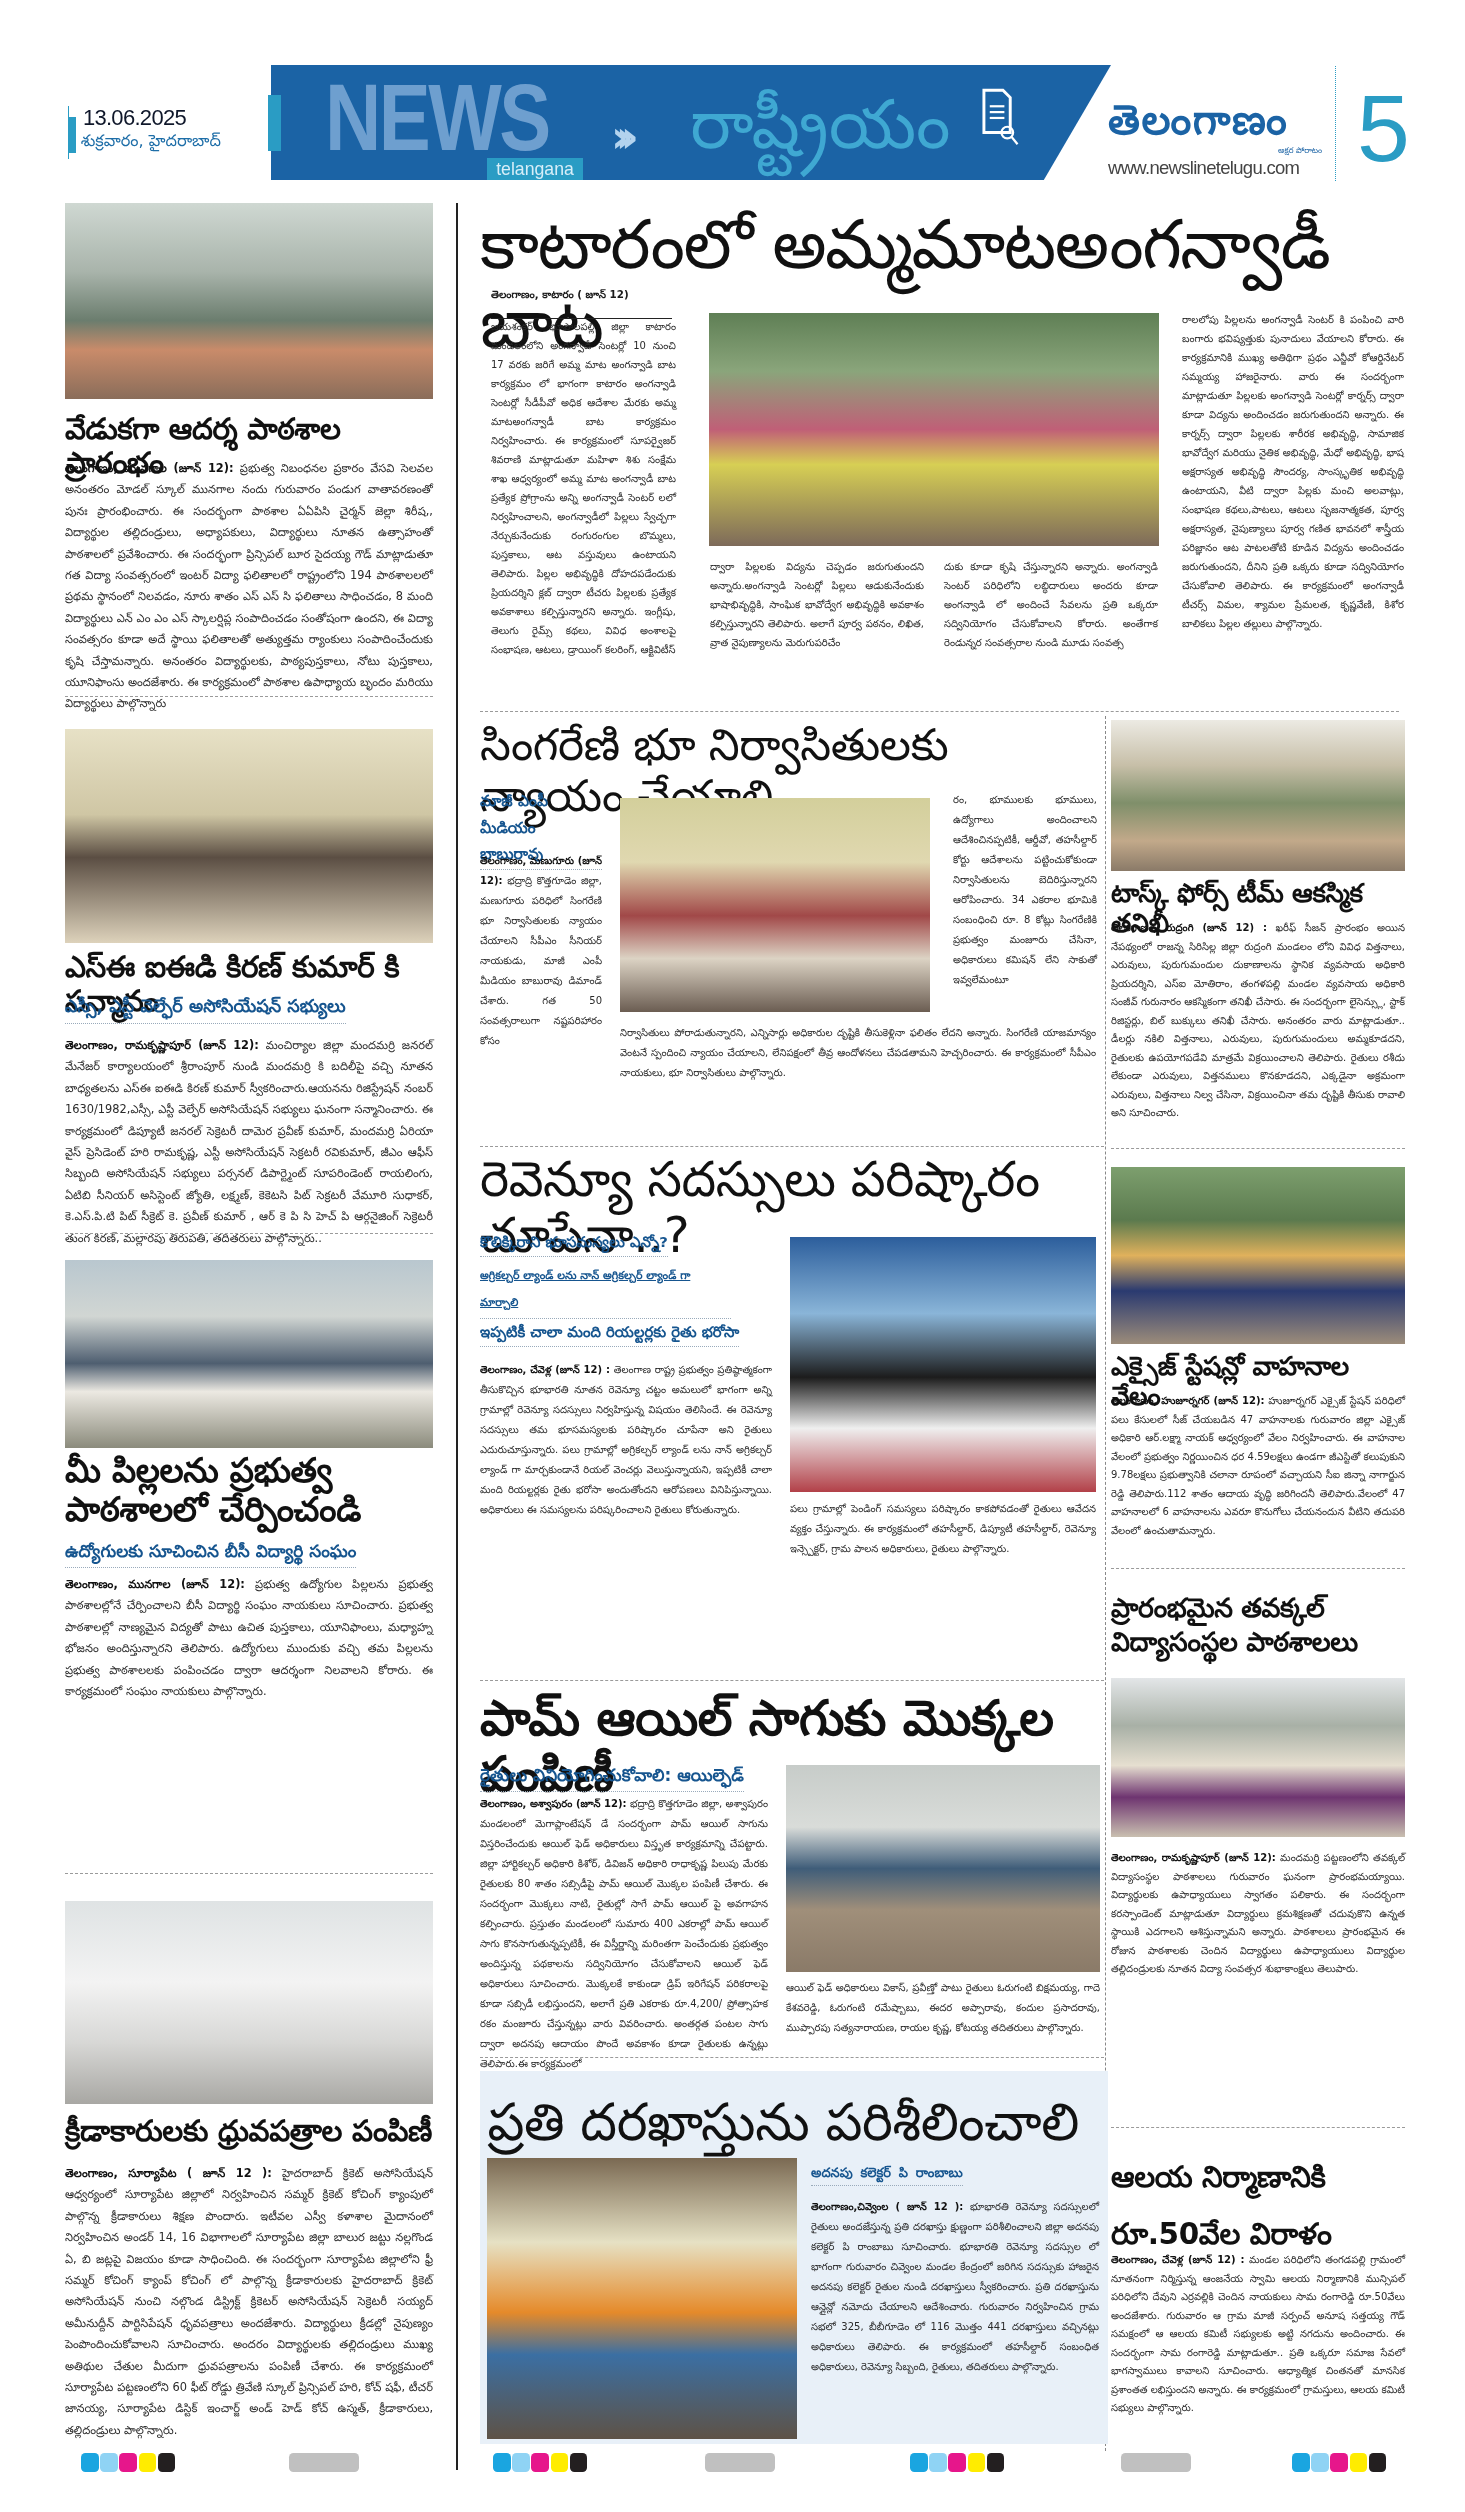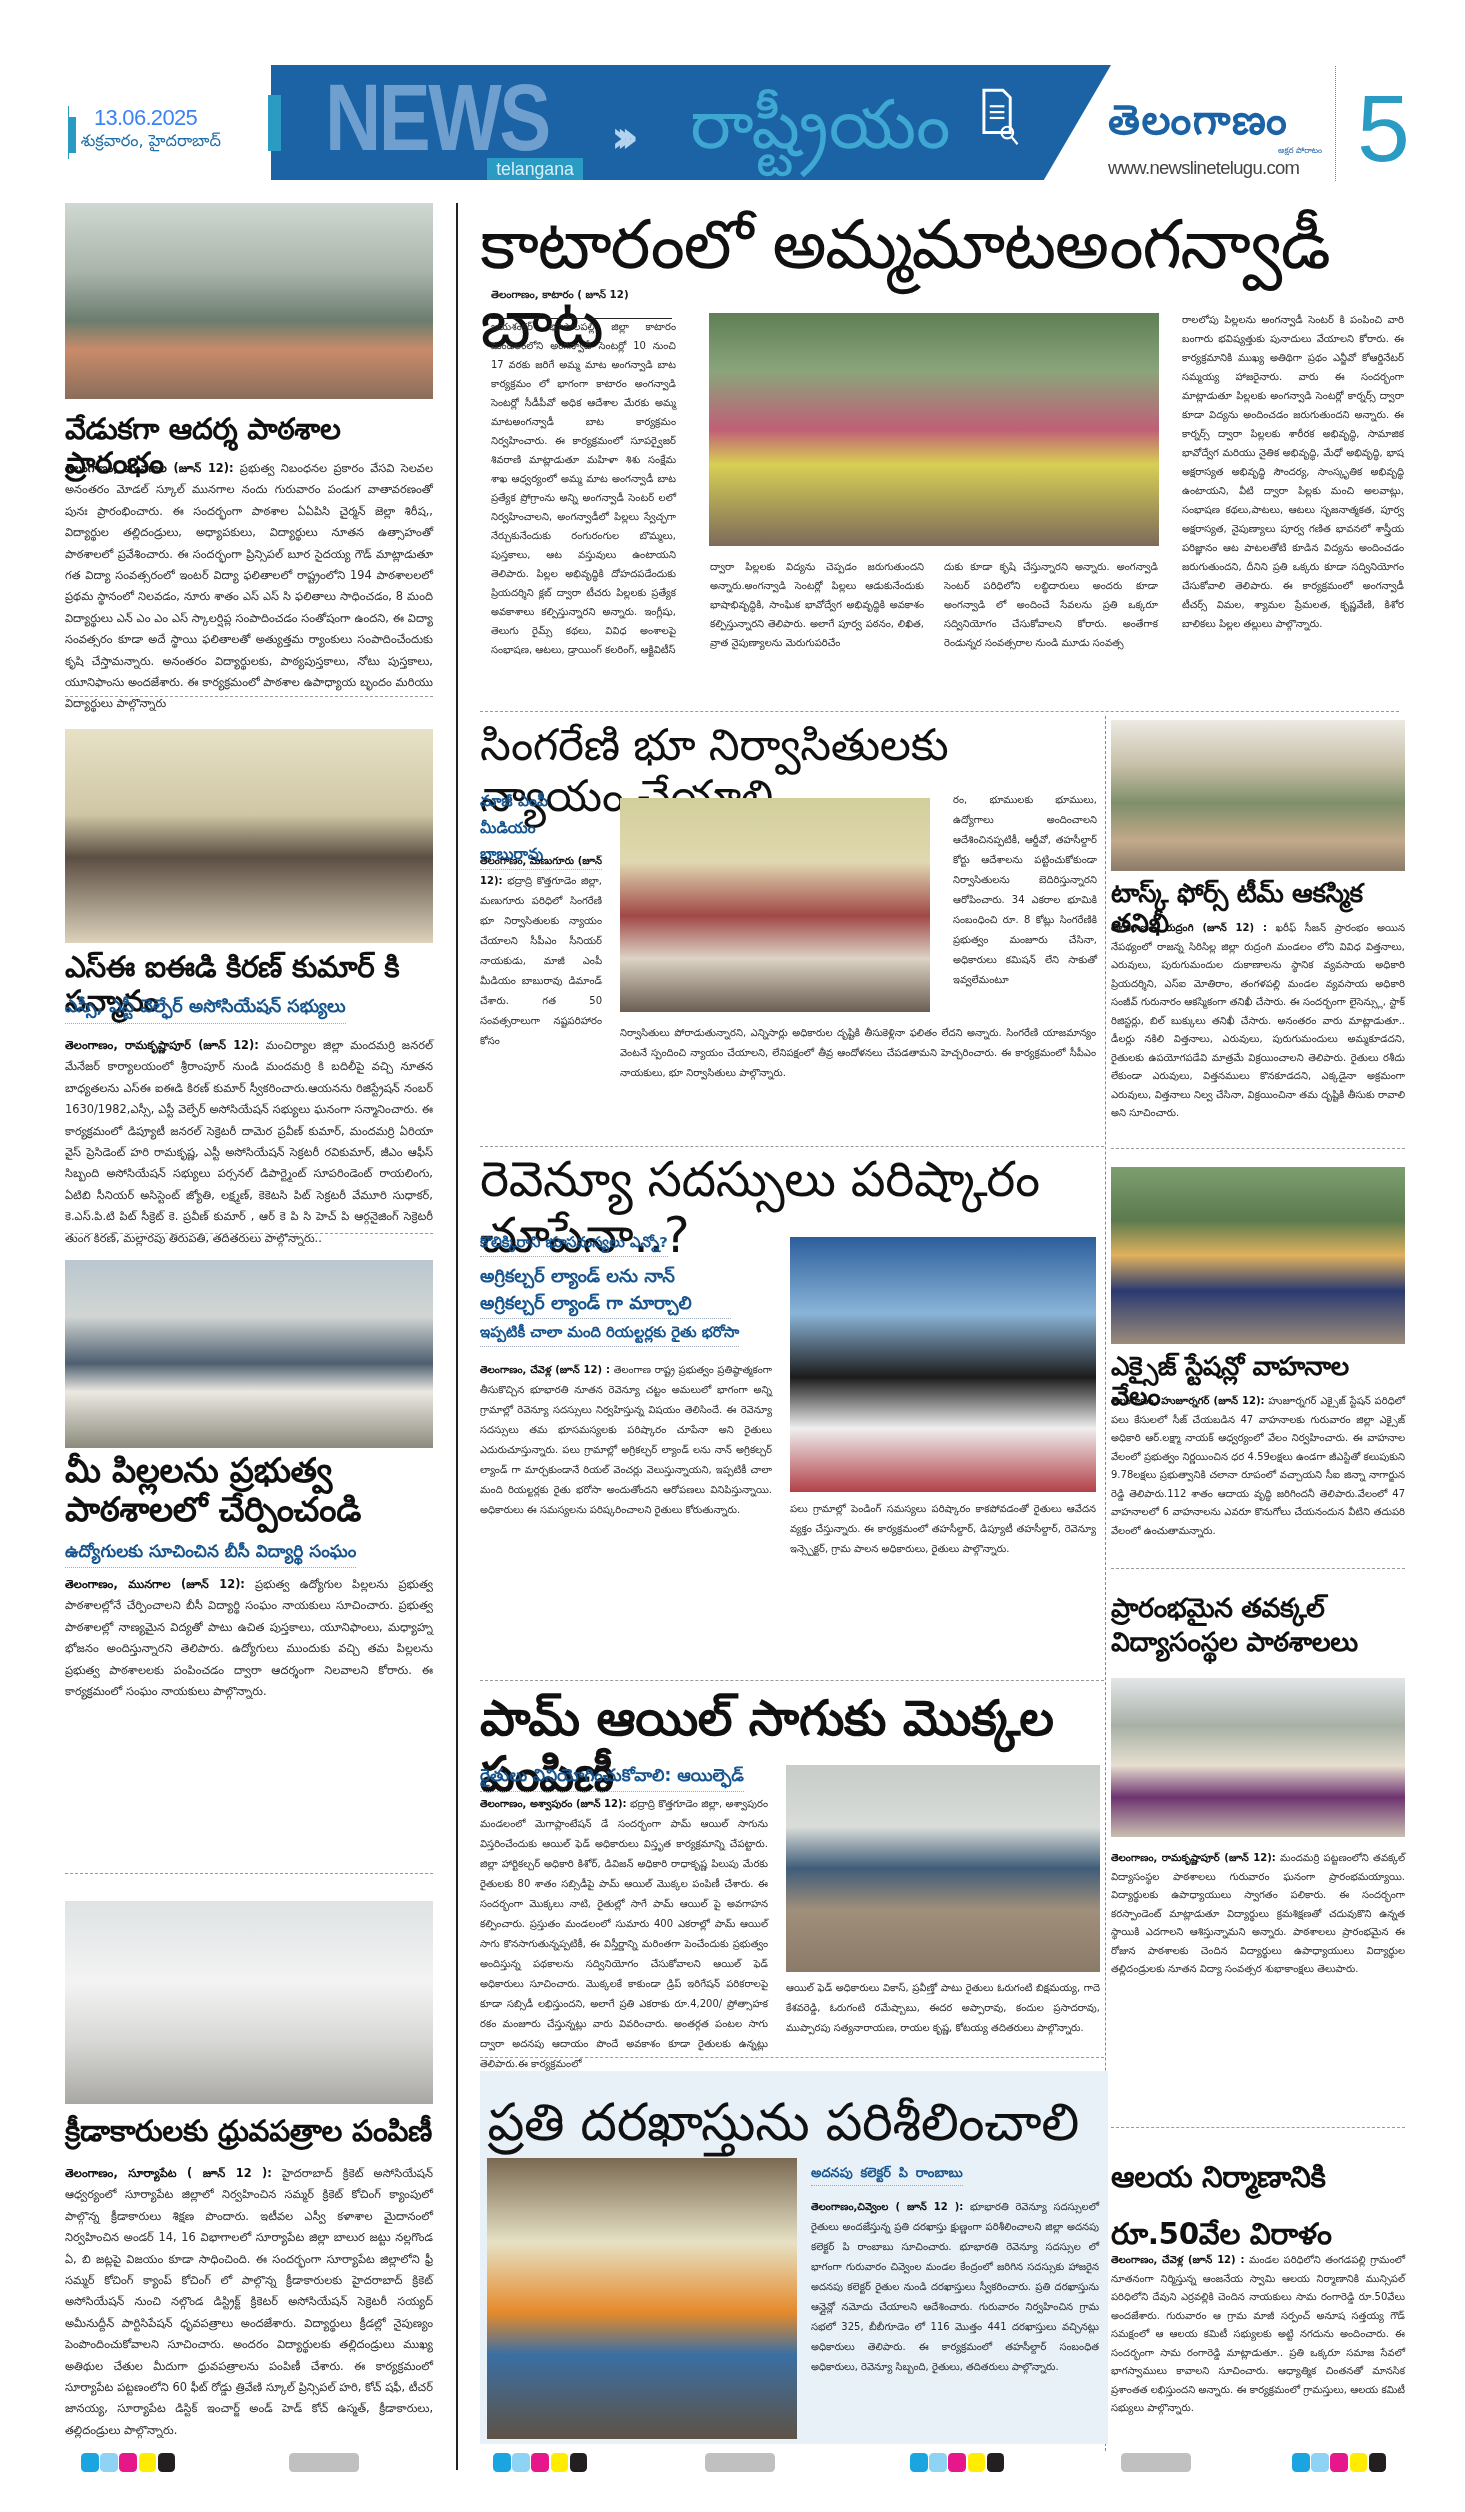--- a/index.html
+++ b/index.html
@@ -3,21 +3,21 @@
 <meta charset="utf-8">
 <style>
   * { box-sizing: border-box; margin: 0; padding: 0; }
   html, body { width: 1466px; height: 2512px; background: #ffffff; overflow: hidden; }
   body { font-family: "DejaVu Sans", sans-serif; color: #1a1a1a; position: relative; }
 
   
   .masthead { position: absolute; left: 0; top: 0; width: 1466px; height: 192px; }
   .date-block { position: absolute; left: 68px; top: 106px; height: 53px; border-left: 0.7px solid #2a9cc4; padding-left: 5.9px; }
   .date-block::before { content: ""; position: absolute; left: -0.7px; top: 11px; width: 8.1px; height: 36px; background: #2a9cc4; }
-  .date-num { font-family: "Liberation Sans", sans-serif; font-size: 22px; letter-spacing: -0.7px; color: #3b82f6; margin-left: 19px; line-height: 23.6px; }
+  .date-num { font-family: "Liberation Sans", sans-serif; font-size: 22px; letter-spacing: -0.7px; color: #0f172a; margin-left: 8px; line-height: 23.6px; }
   .date-day { font-size: 16.2px; color: #1e6ea8; margin-left: 5.9px; line-height: 22px; }
   .news-banner { position: absolute; left: 271px; top: 65px; width: 840px; height: 115px; background: #1b63a5;
                  clip-path: polygon(0 0, 100% 0, 92% 100%, 0 100%); }
   .news-accent { position: absolute; left: 268px; top: 95px; width: 12.6px; height: 56px; background: #2a9cc4; }
   .news-word { position: absolute; left: 325px; top: 77px; font-family: "Liberation Sans", sans-serif; font-weight: bold; font-size: 95px;
                color: #6e9fcf; letter-spacing: -3px; transform: scaleX(0.82); transform-origin: left top; line-height: 81px; }
   .telangana-tag { position: absolute; left: 487px; top: 158px; width: 96px; height: 22px; background: #2a9cc4; color: #d7eef8;
                    font-family: "Liberation Sans", sans-serif; font-size: 17.7px; text-align: center; line-height: 22px; }
   .chevrons { position: absolute; left: 611px; top: 111px; color: #b3d3ee; font-size: 44px; font-weight: bold; letter-spacing: -13.3px; }
   .section-title { position: absolute; left: 690px; top: 80px; font-size: 68px; color: #3fa8d2; line-height: 89px; }
@@ -164,21 +164,21 @@
   </p>
   <div class="photo scene-f" style="left:140px; top:78px; width:310px; height:214px;"></div>
   <p class="body" style="position:absolute; left:473px; top:70px; width:144px; font-size:10px; line-height:20px;">రం, భూములకు భూములు, ఉద్యోగాలు అందించాలని ఆదేశించినప్పటికీ, ఆర్డీవో, తహసీల్దార్ కోర్టు ఆదేశాలను పట్టించుకోకుండా నిర్వాసితులను బెదిరిస్తున్నారని ఆరోపించారు. 34 ఎకరాల భూమికి సంబంధించి రూ. 8 కోట్లు సింగరేణికి ప్రభుత్వం మంజూరు చేసినా, అధికారులు కమిషన్ లేని సాకుతో ఇవ్వలేమంటూ</p>
   <p class="body" style="position:absolute; left:140px; top:303px; width:476px; font-size:10px; line-height:20px;">నిర్వాసితులు పోరాడుతున్నారని, ఎన్నిసార్లు అధికారుల దృష్టికి తీసుకెళ్లినా ఫలితం లేదని అన్నారు. సింగరేణి యాజమాన్యం వెంటనే స్పందించి న్యాయం చేయాలని, లేనిపక్షంలో తీవ్ర ఆందోళనలు చేపడతామని హెచ్చరించారు. ఈ కార్యక్రమంలో సీపీఎం నాయకులు, భూ నిర్వాసితులు పాల్గొన్నారు.</p>
 </article>
 <div class="rule" style="left:480px; top:1146px; width:624px;"></div>
 
 <article style="position:absolute; left:480px; top:1152px; width:624px; height:524px;">
   <h2 class="hl" style="position:absolute; left:0; top:0; font-size:49px; font-weight:normal;">రెవెన్యూ సదస్సులు పరిష్కారం చూపేనా..?</h2>
   <div class="sub" style="position:absolute; left:0; top:81px; font-size:14.8px;">కొలిక్కిరాని భూసమస్యలు ఎన్నో?</div>
-  <div class="sub" style="position:absolute; left:0; top:111px; width:251px; font-size:18px; line-height:26.6px;">అగ్రికల్చర్ ల్యాండ్ లను నాన్ అగ్రికల్చర్ ల్యాండ్ గా మార్చాలి</div>
+  <div class="sub" style="position:absolute; left:0; top:111px; width:251px; font-size:11px; line-height:26.6px;text-decoration:underline;">అగ్రికల్చర్ ల్యాండ్ లను నాన్ అగ్రికల్చర్ ల్యాండ్ గా మార్చాలి</div>
   <div class="sub" style="position:absolute; left:0; top:171px; font-size:14.8px;">ఇప్పటికీ చాలా మంది రియల్టర్లకు రైతు భరోసా</div>
   <p class="body" style="position:absolute; left:0; top:208px; width:292px; font-size:10px; line-height:20px;">
     <span class="dateline">తెలంగాణం, చేవెళ్ల (జూన్ 12) :</span>
     <span>తెలంగాణ రాష్ట్ర ప్రభుత్వం ప్రతిష్ఠాత్మకంగా తీసుకొచ్చిన భూభారతి నూతన రెవెన్యూ చట్టం అమలులో భాగంగా అన్ని గ్రామాల్లో రెవెన్యూ సదస్సులు నిర్వహిస్తున్న విషయం తెలిసిందే. ఈ రెవెన్యూ సదస్సులు తమ భూసమస్యలకు పరిష్కారం చూపేనా అని రైతులు ఎదురుచూస్తున్నారు. పలు గ్రామాల్లో అగ్రికల్చర్ ల్యాండ్ లను నాన్ అగ్రికల్చర్ ల్యాండ్ గా మార్చకుండానే రియల్ వెంచర్లు వెలుస్తున్నాయని, ఇప్పటికీ చాలా మంది రియల్టర్లకు రైతు భరోసా అందుతోందని ఆరోపణలు వినిపిస్తున్నాయి. అధికారులు ఈ సమస్యలను పరిష్కరించాలని రైతులు కోరుతున్నారు.</span>
   </p>
   <div class="photo scene-g" style="left:310px; top:85px; width:306px; height:255px;"></div>
   <p class="body" style="position:absolute; left:310px; top:347px; width:306px; font-size:10px; line-height:20px;">పలు గ్రామాల్లో పెండింగ్ సమస్యలు పరిష్కారం కాకపోవడంతో రైతులు ఆవేదన వ్యక్తం చేస్తున్నారు. ఈ కార్యక్రమంలో తహసీల్దార్, డిప్యూటీ తహసీల్దార్, రెవెన్యూ ఇన్స్పెక్టర్, గ్రామ పాలన అధికారులు, రైతులు పాల్గొన్నారు.</p>
 </article>
 <div class="rule" style="left:480px; top:1680px; width:624px;"></div>
 

